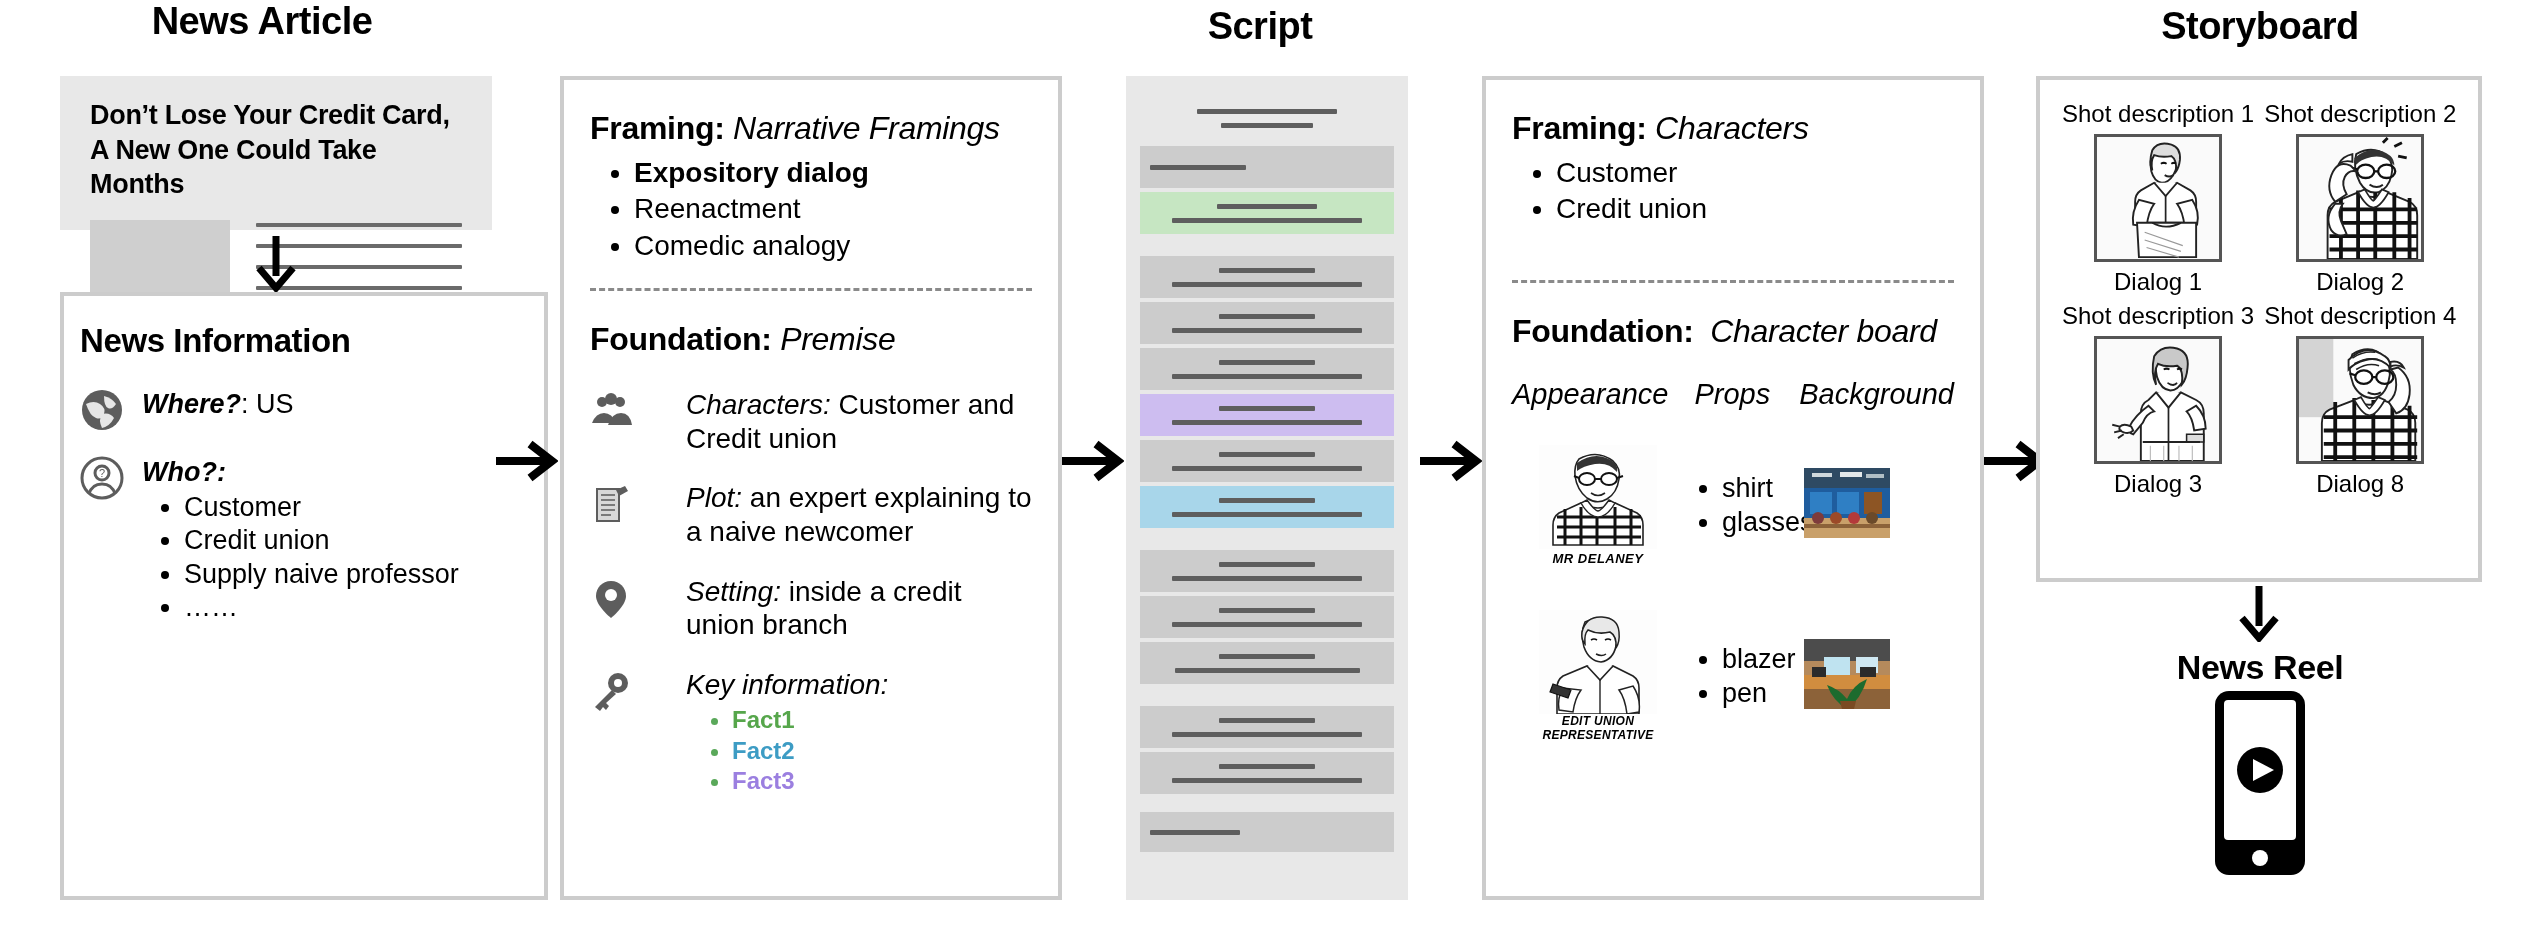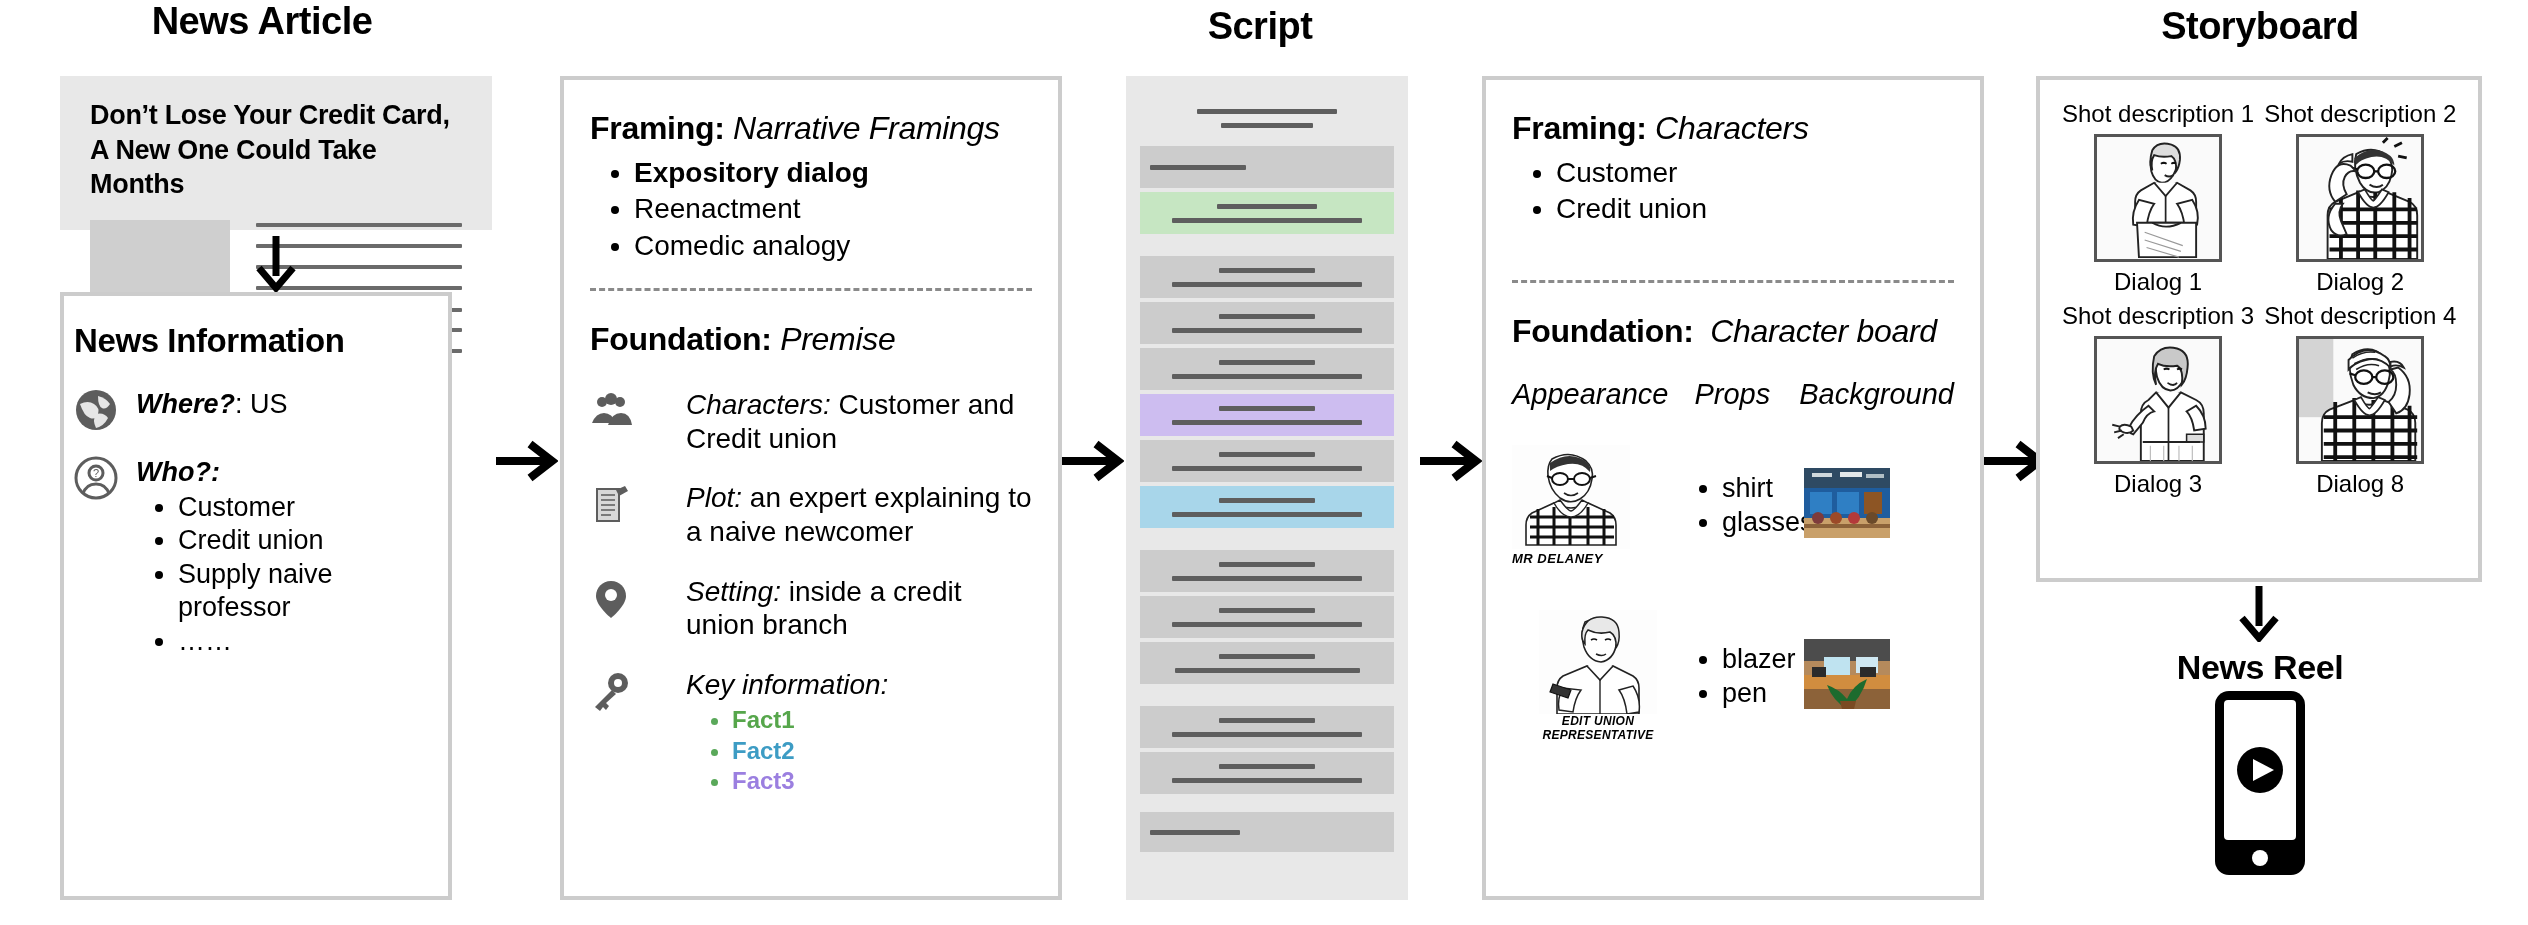--- a/index.html
+++ b/index.html
@@ -119,21 +119,21 @@
     <div class="article-foot">
       <div class="ln"></div>
         <div class="ln"></div>
     </div>
   </div>
 
   <svg class="abs arrow-down" style="left:253px;top:236px;" viewBox="0 0 46 56">
     <path d="M23 0 L23 40 M6 32 L23 52 L40 32" stroke="#000" stroke-width="7" fill="none"></path>
   </svg>
 
-  <div class="abs panel" style="left:60px;top:292px;width:392px;height:608px;padding:26px 10px;">
+  <div class="abs panel" style="left:60px;top:292px;width:488px;height:608px;padding:26px 16px;">
     <div class="box-title">News Information</div>
 
     <div class="info-row" style="margin-top:28px;">
       <svg class="info-ico" viewBox="0 0 44 44">
         <circle cx="22" cy="22" r="20" fill="#5d5d5d"></circle>
         <path d="M6 16 q8 -4 14 0 q6 4 4 10 q-2 6 -8 4 q-6 -2 -10 -14 z" fill="#e6e6e6"></path>
         <path d="M24 8 q8 2 12 8 q-4 6 -8 4 q-4 -2 -4 -12 z" fill="#e6e6e6"></path>
         <path d="M22 26 q8 -2 12 4 q-4 8 -12 10 q-4 -8 0 -14 z" fill="#e6e6e6"></path>
       </svg>
       <div class="info-txt">
@@ -327,21 +327,21 @@
       <i style="margin-left:8px;">Character board</i>
     </div>
 
     <div class="cb-heads" style="margin-top:28px;">
       <span style="width:180px;">Appearance</span>
       <span style="width:100px;">Props</span>
       <span>Background</span>
     </div>
 
     <div class="char-row" style="margin-top:34px;">
-      <div style="width:172px;text-align:left;">
+      <div style="width:172px;text-align:center;">
         <svg class="sketch" viewBox="0 0 118 104">
           <rect width="118" height="104" fill="#fdfdfd"></rect>
           <path d="M40 14 q18 -10 34 2 q8 7 6 18 q-2 14 -12 20 q-10 6 -20 -1 q-10 -8 -12 -22 q-1 -11 4 -17z" fill="#fff" stroke="#222" stroke-width="1.6"></path>
           <path d="M38 18 q20 -14 38 0 q3 4 2 9 q-8 -10 -22 -8 q-12 2 -18 7 z" fill="#333"></path>
           <ellipse cx="48" cy="34" rx="8" ry="6" fill="none" stroke="#111" stroke-width="2"></ellipse>
           <ellipse cx="70" cy="34" rx="8" ry="6" fill="none" stroke="#111" stroke-width="2"></ellipse>
           <path d="M56 34 h6 M40 33 l-5 -2 M78 33 l6 -2" stroke="#111" stroke-width="2"></path>
           <path d="M52 48 q7 5 14 0" stroke="#222" stroke-width="1.6" fill="none"></path>
           <path d="M42 58 q17 10 34 0 l22 10 q6 4 6 12 v20 H14 V80 q0 -8 6 -12 z" fill="#fff" stroke="#222" stroke-width="1.6"></path>
           <g stroke="#111" stroke-width="3">

